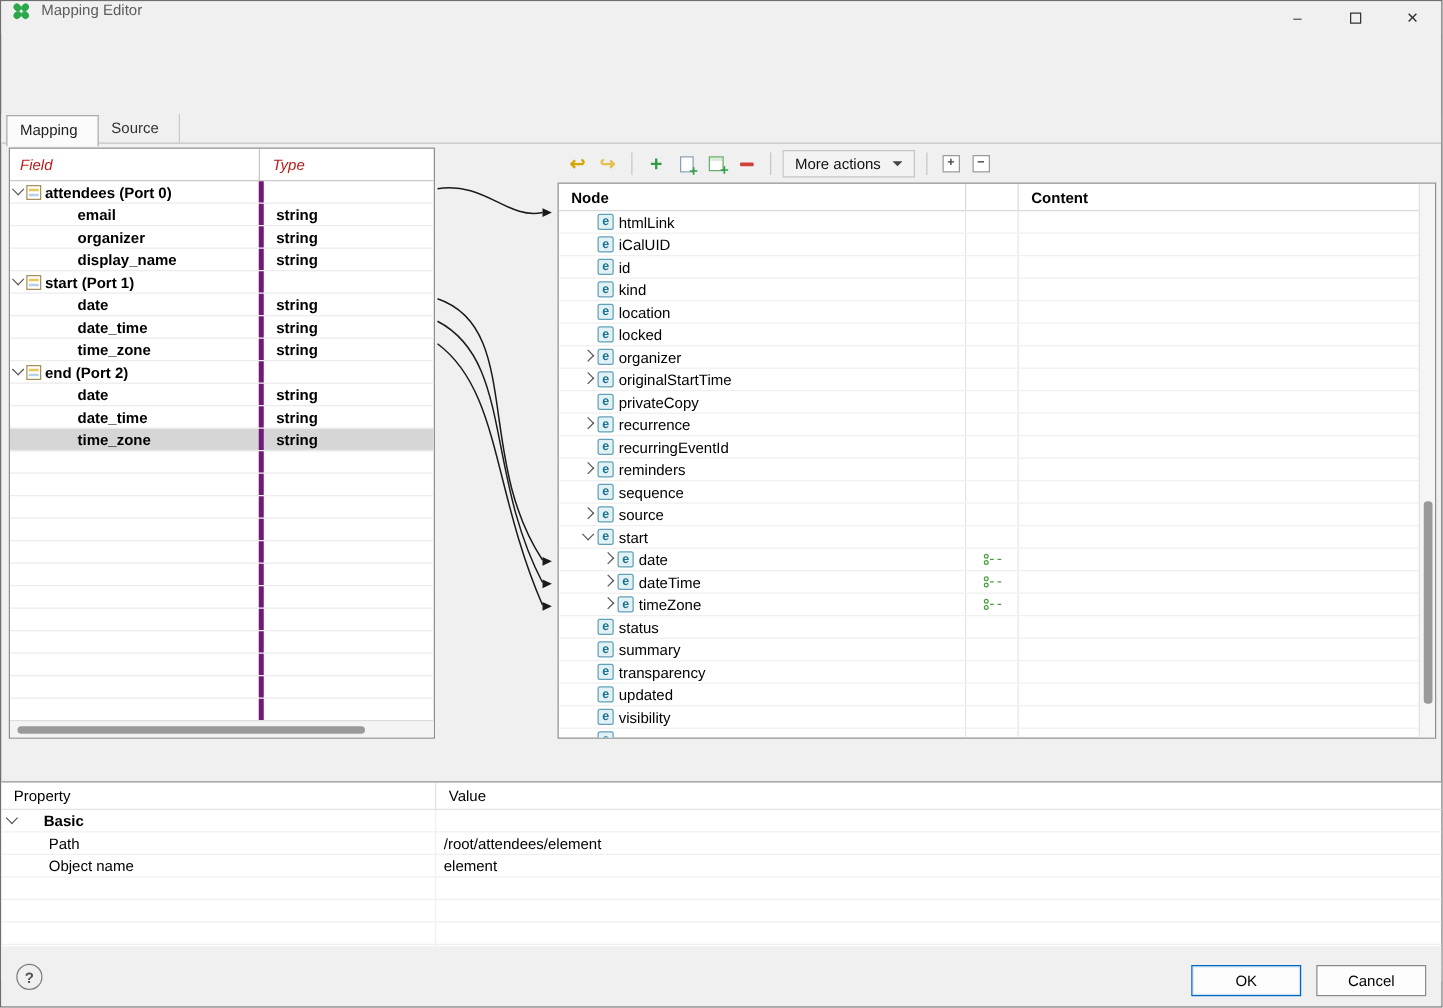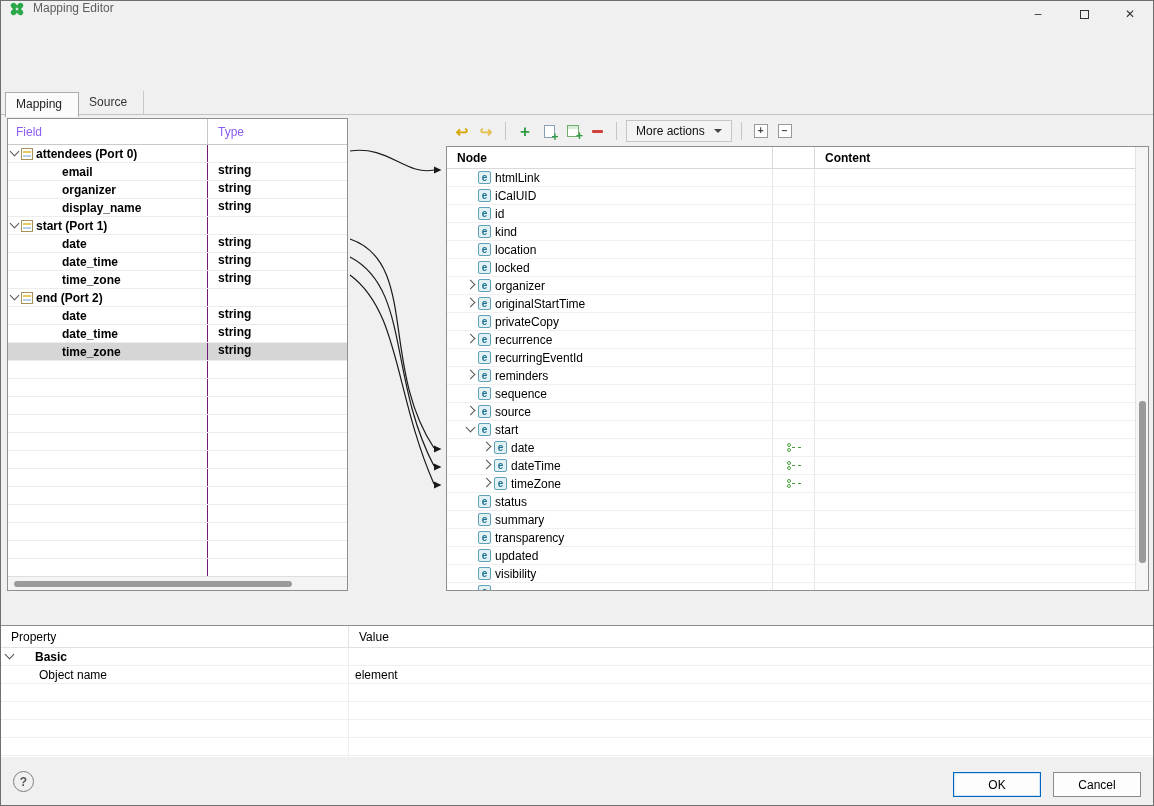--- a/index.html
+++ b/index.html
@@ -21,27 +21,27 @@
 
   
   .tabstrip { position: absolute; top: 90px; left: 0; right: 0; height: 24px; background: #f0f0f0; border-bottom: 1px solid #c2c2c2; display: flex; align-items: flex-start; padding-left: 4px; }
   .tab { position: relative; font-size: 12px; color: #222; padding: 4px 16px 5px 10px; }
   .tab.active { background: #fbfbfb; border: 1px solid #ababab; border-bottom: none; z-index: 2; top: 1px; padding-bottom: 6px; }
   .tab.inactive { border-right: 1px solid #c9c9c9; color: #333; }
 
   
   .fields-panel { position: absolute; left: 6px; top: 117px; width: 341px; height: 473px; background: #fff; border: 1px solid #8f8f8f; overflow: hidden; }
   .fhead { height: 26px; display: grid; grid-template-columns: 199px 1fr; border-bottom: 1px solid #c9c9c9; }
-  .fhead .hcell { display: flex; align-items: center; padding-left: 8px; font-size: 12px; color: #8b5cf6; }
+  .fhead .hcell { display: flex; align-items: center; padding-left: 8px; font-size: 12px; color: #b91c1c; font-style: italic; }
   .fhead .hcell.second { border-left: 1px solid #c9c9c9; padding-left: 10px; }
   .frow { height: 18px; display: grid; grid-template-columns: 199px 1fr; border-bottom: 1px solid #ececec; }
   .frow.sel { background: #d6d6d6; }
   .fc1 { display: flex; align-items: center; gap: 3px; padding-left: 3px; overflow: hidden; white-space: nowrap; }
   .fc1.child { padding-left: 54px; }
-  .fc2 { border-left: 1px solid #701a75; padding-left: 10px; display: flex; align-items: flex-start; }
+  .fc2 { border-left: 4px solid #701a75; padding-left: 10px; display: flex; align-items: center; }
   .flab { font-size: 12px; font-weight: 700; color: #000; }
   .ftype { font-size: 12px; font-weight: 700; color: #000; }
   .porticon { width: 12px; height: 12px; flex: 0 0 12px; background: #fff; border: 1px solid #a5915a; position: relative; }
   .porticon::before { content: ""; position: absolute; left: 1px; right: 1px; top: 2px; height: 2px; background: #e7c85c; }
   .porticon::after { content: ""; position: absolute; left: 1px; right: 1px; bottom: 2px; height: 2px; background: #b6d0e8; }
   .hscroll { position: absolute; left: 0; right: 0; bottom: 0; height: 14px; background: #f4f4f4; border-top: 1px solid #ddd; }
   .hthumb { position: absolute; left: 6px; top: 4px; width: 278px; height: 6px; background: #9a9a9a; border-radius: 3px; }
 
   
   .chev { width: 7px; height: 7px; flex: 0 0 7px; border-right: 1.6px solid #555; border-bottom: 1.6px solid #555; transform: rotate(-45deg); margin-top: -2px; }
@@ -599,20 +599,28 @@
     <div id="propRows">
         <div class="prow">
           <div class="pc1">
             <span class="chev open"></span>
             <span class="plab group">Basic</span>
           </div>
           <div class="pc2"></div>
         </div>
         <div class="prow">
           <div class="pc1 indent">
+            <span class="plab">Path</span>
+          </div>
+          <div class="pc2">
+            <span class="pval">/root/attendees/element</span>
+          </div>
+        </div>
+        <div class="prow">
+          <div class="pc1 indent">
             <span class="plab">Object name</span>
           </div>
           <div class="pc2">
             <span class="pval">element</span>
           </div>
         </div>
         <div class="prow">
           <div class="pc1"></div>
           <div class="pc2"></div>
         </div>

